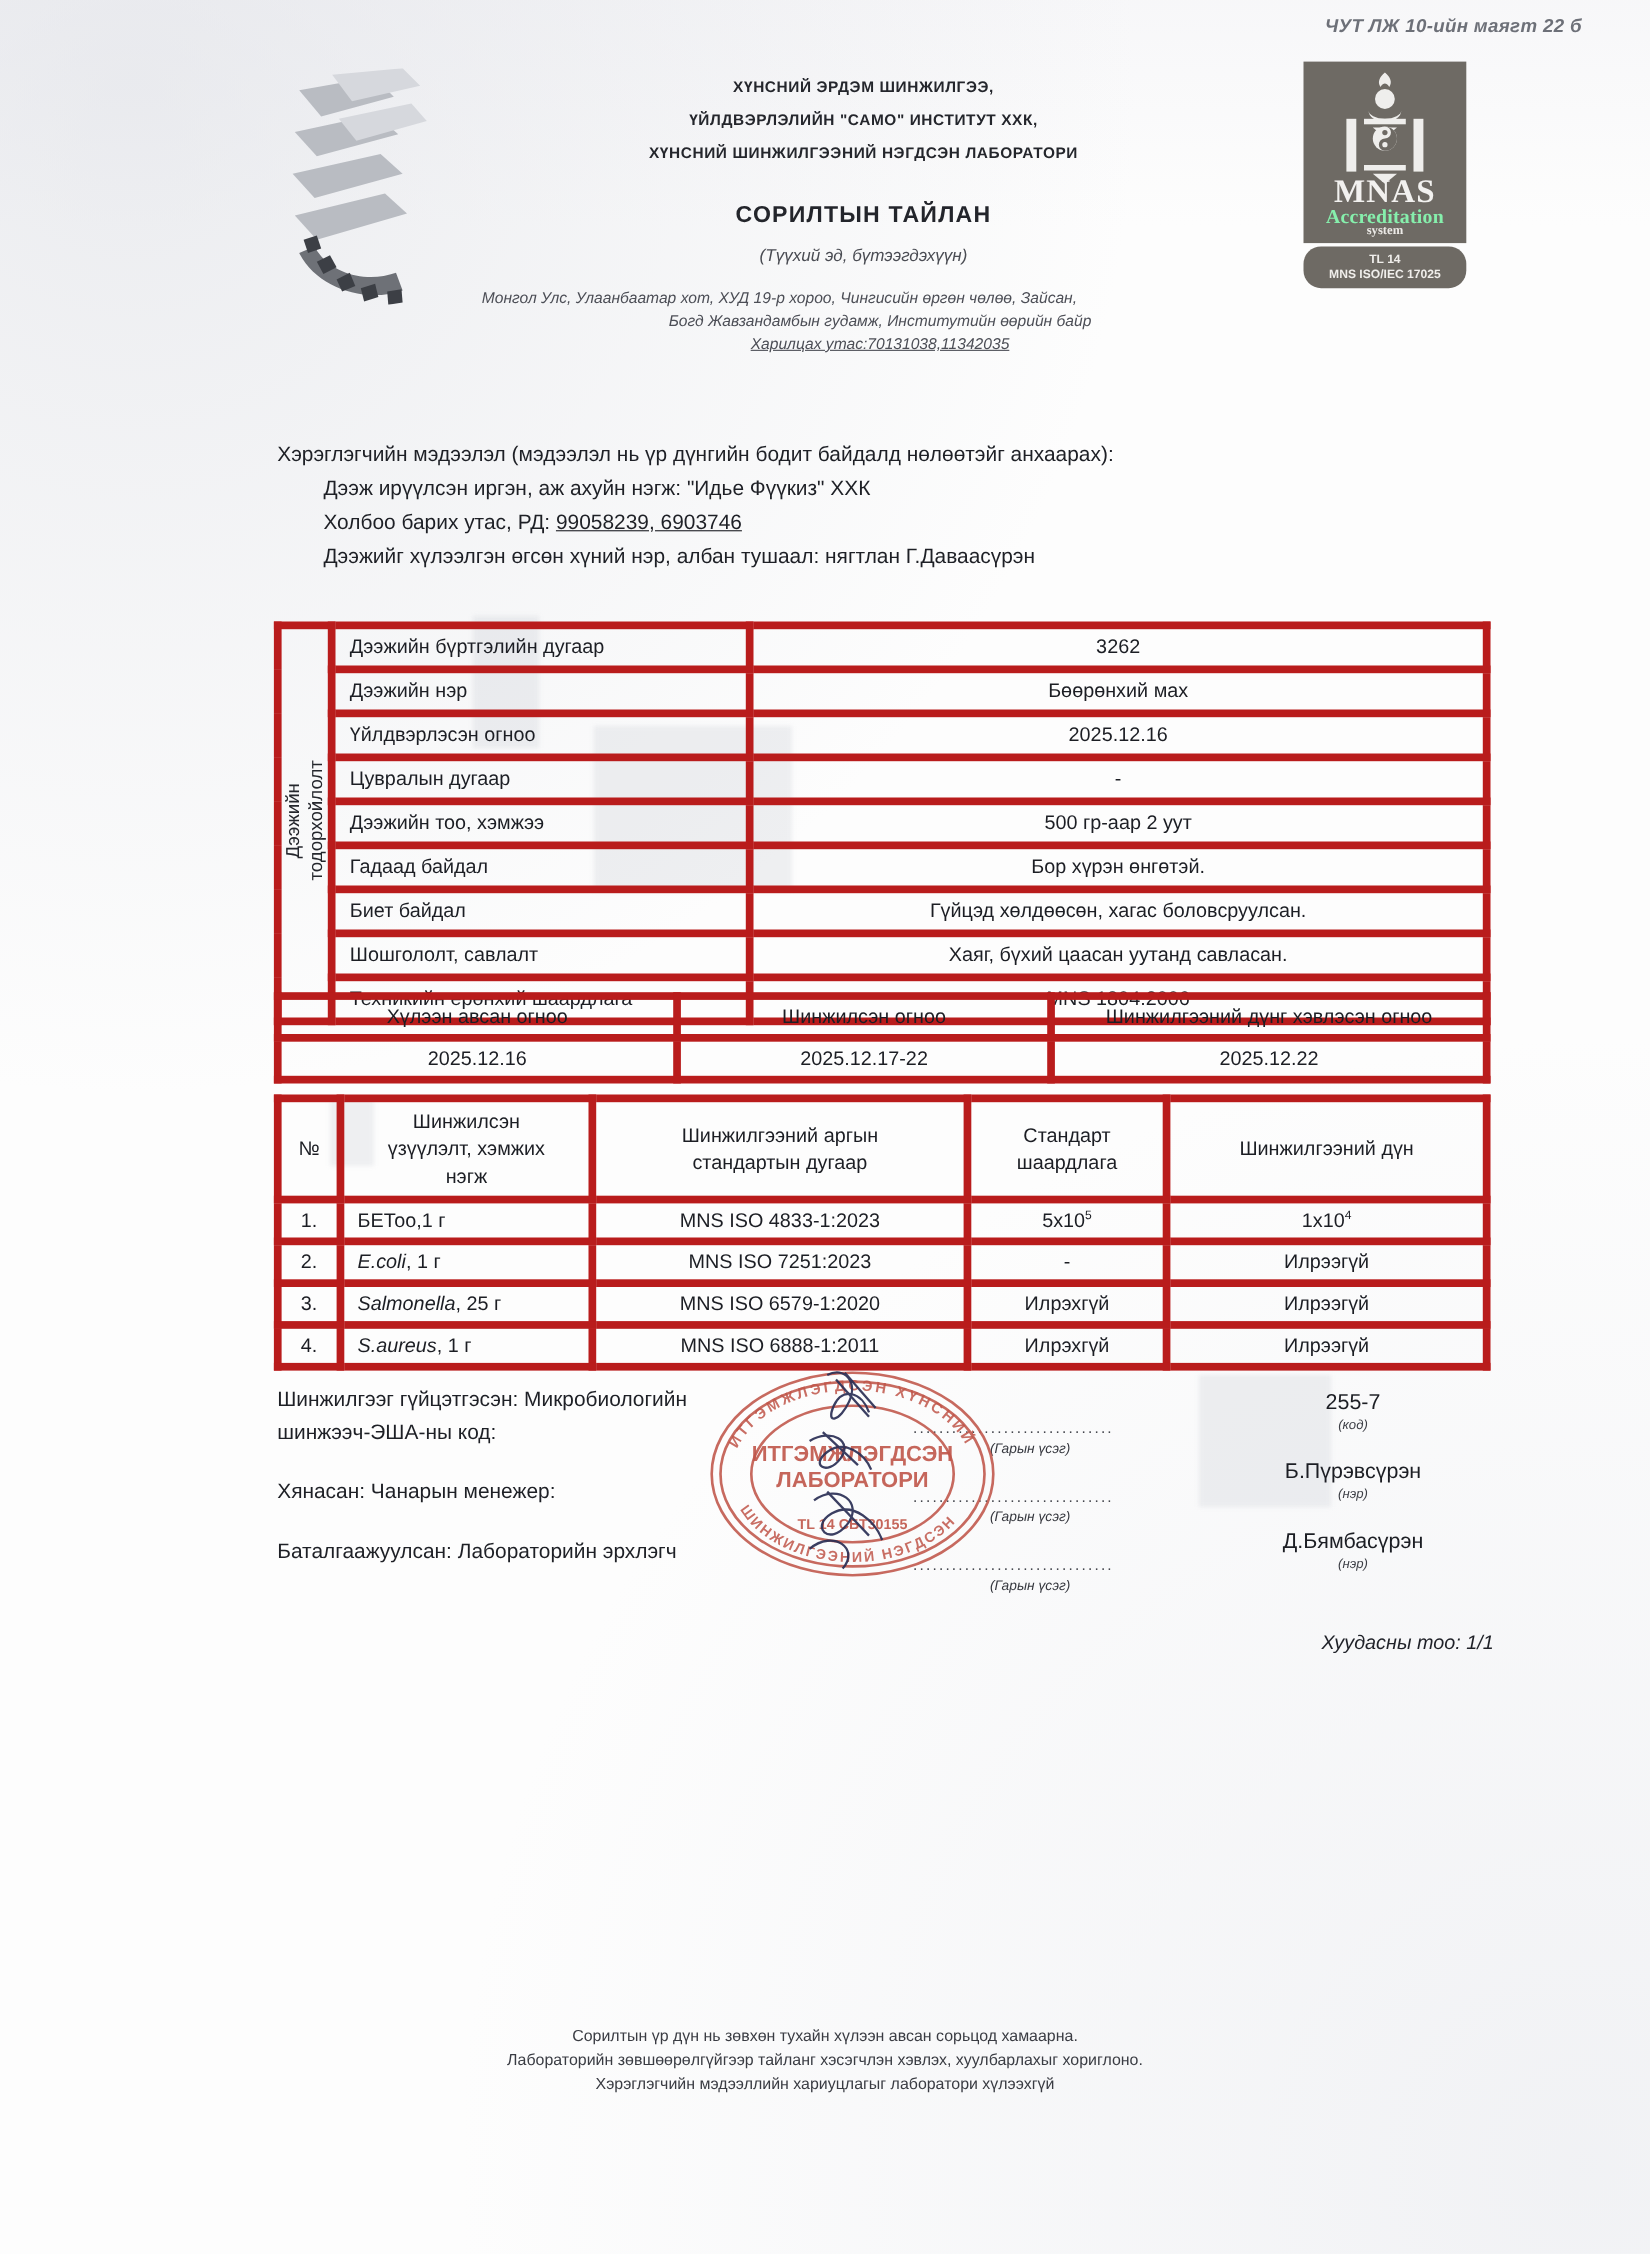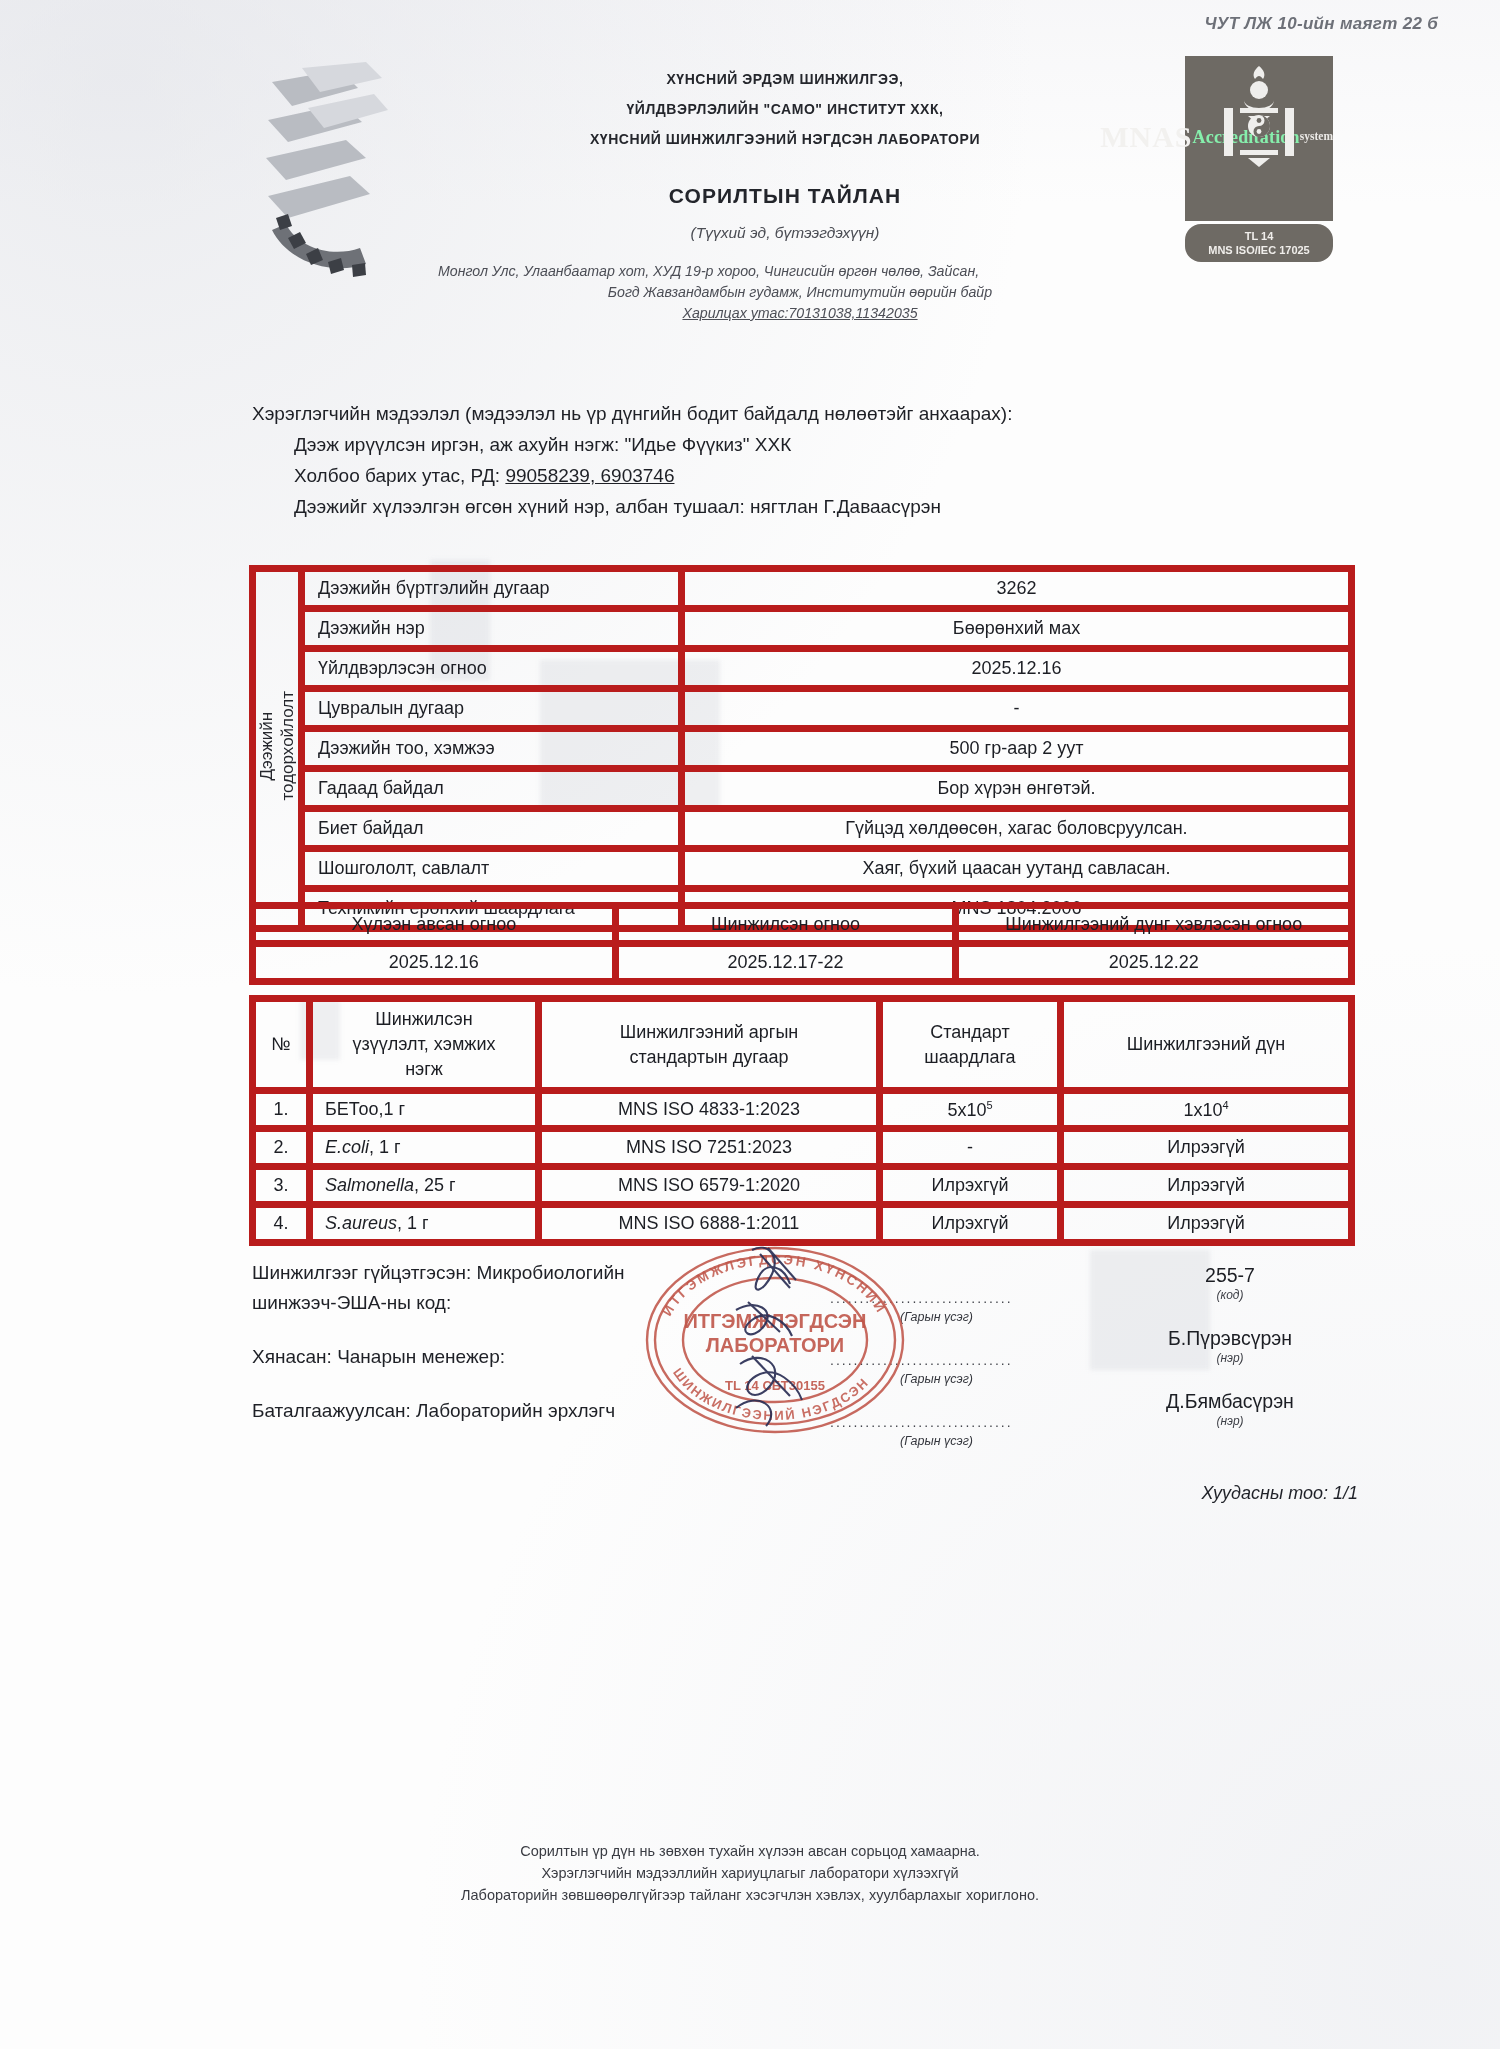--- a/index.html
+++ b/index.html
@@ -105,21 +105,21 @@
     left: 1185px;
     top: 0px;
     width: 148px;
   }
   .mnas-main {
     background: #6e6a64;
     width: 148px;
     height: 165px;
     position: relative;
     display: flex;
-    flex-direction: row;
+    flex-direction: column;
     align-items: center;
     justify-content: flex-end;
     padding-bottom: 4px;
     box-sizing: border-box;
   }
   .soyombo {
     position: absolute;
     top: 8px;
     left: 50%;
     transform: translateX(-50%);
@@ -589,17 +589,17 @@
         <path d="M112 116 L150 156"></path>
         <path d="M96 168 C118 150 142 168 126 186"></path>
       </g>
     </svg>
   </div>
 
   <div class="pages-note">Хуудасны тоо: 1/1</div>
 
   <div class="footer">
     <div>Сорилтын үр дүн нь зөвхөн тухайн хүлээн авсан сорьцод хамаарна.</div>
+    <div>Лабораторийн зөвшөөрөлгүйгээр тайланг хэсэгчлэн хэвлэх, хуулбарлахыг хориглоно.</div>
     <div>Хэрэглэгчийн мэдээллийн хариуцлагыг лаборатори хүлээхгүй</div>
-    <div>Лабораторийн зөвшөөрөлгүйгээр тайланг хэсэгчлэн хэвлэх, хуулбарлахыг хориглоно.</div>
   </div>
 
 </div>
 
 </body></html>

